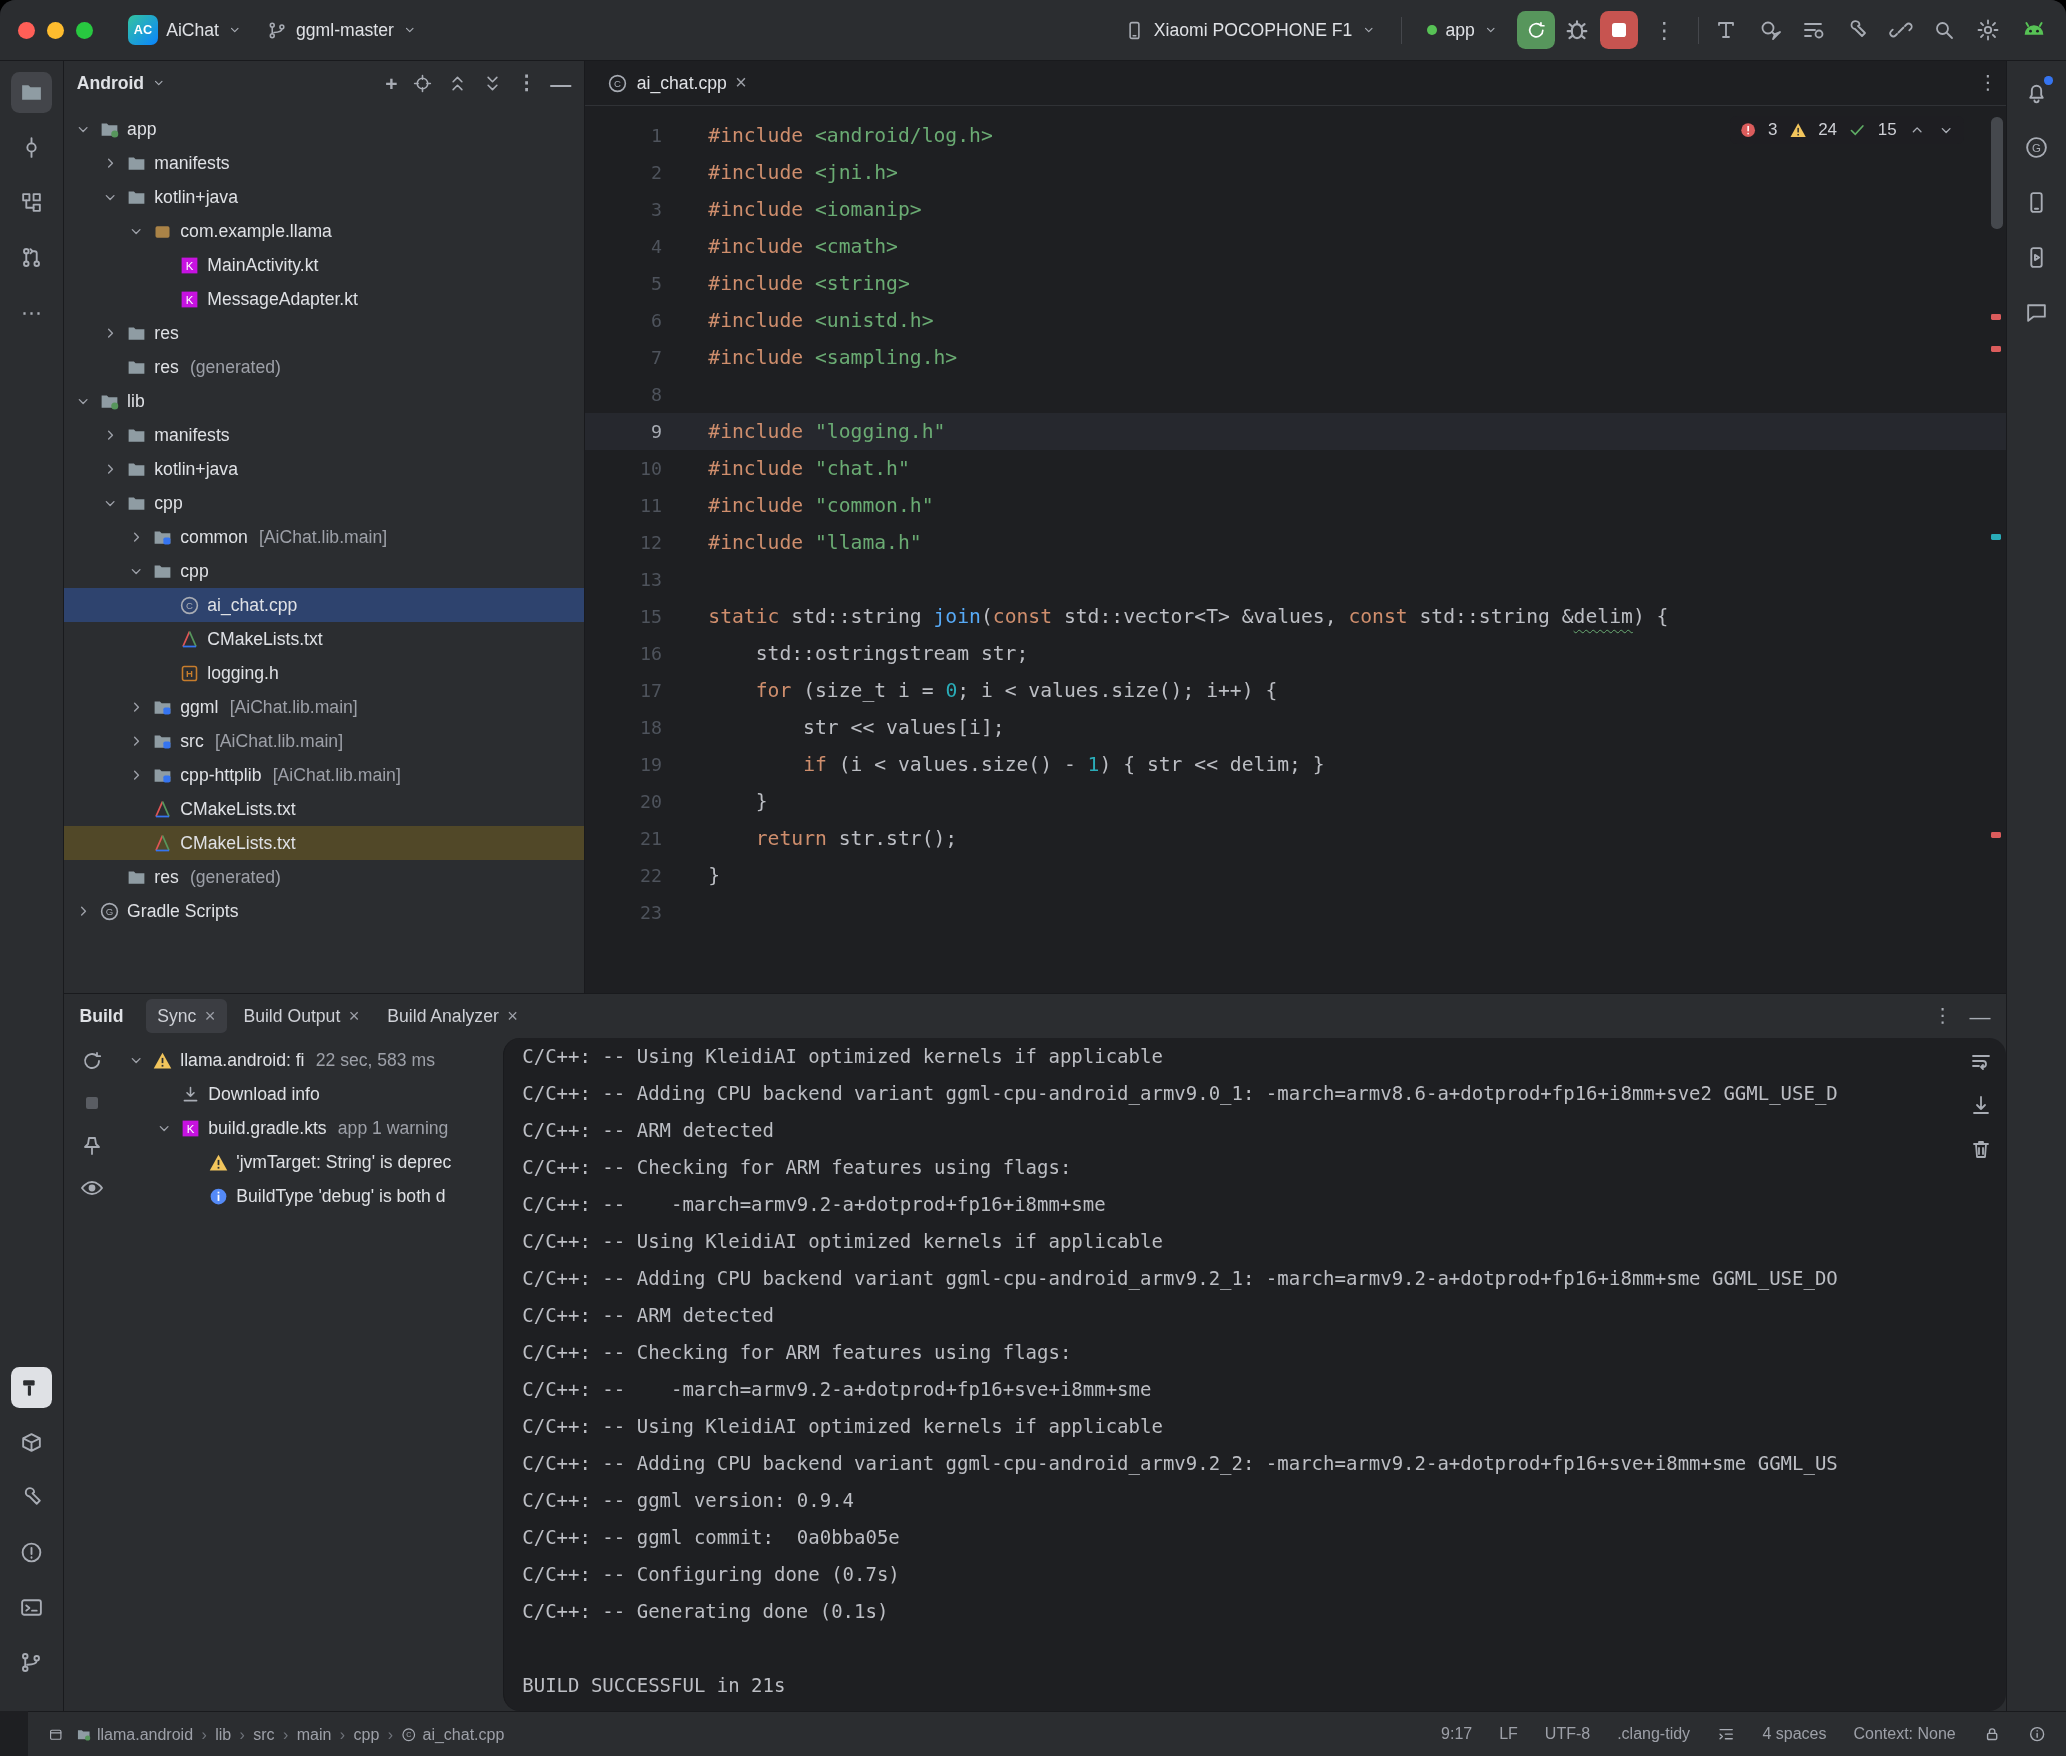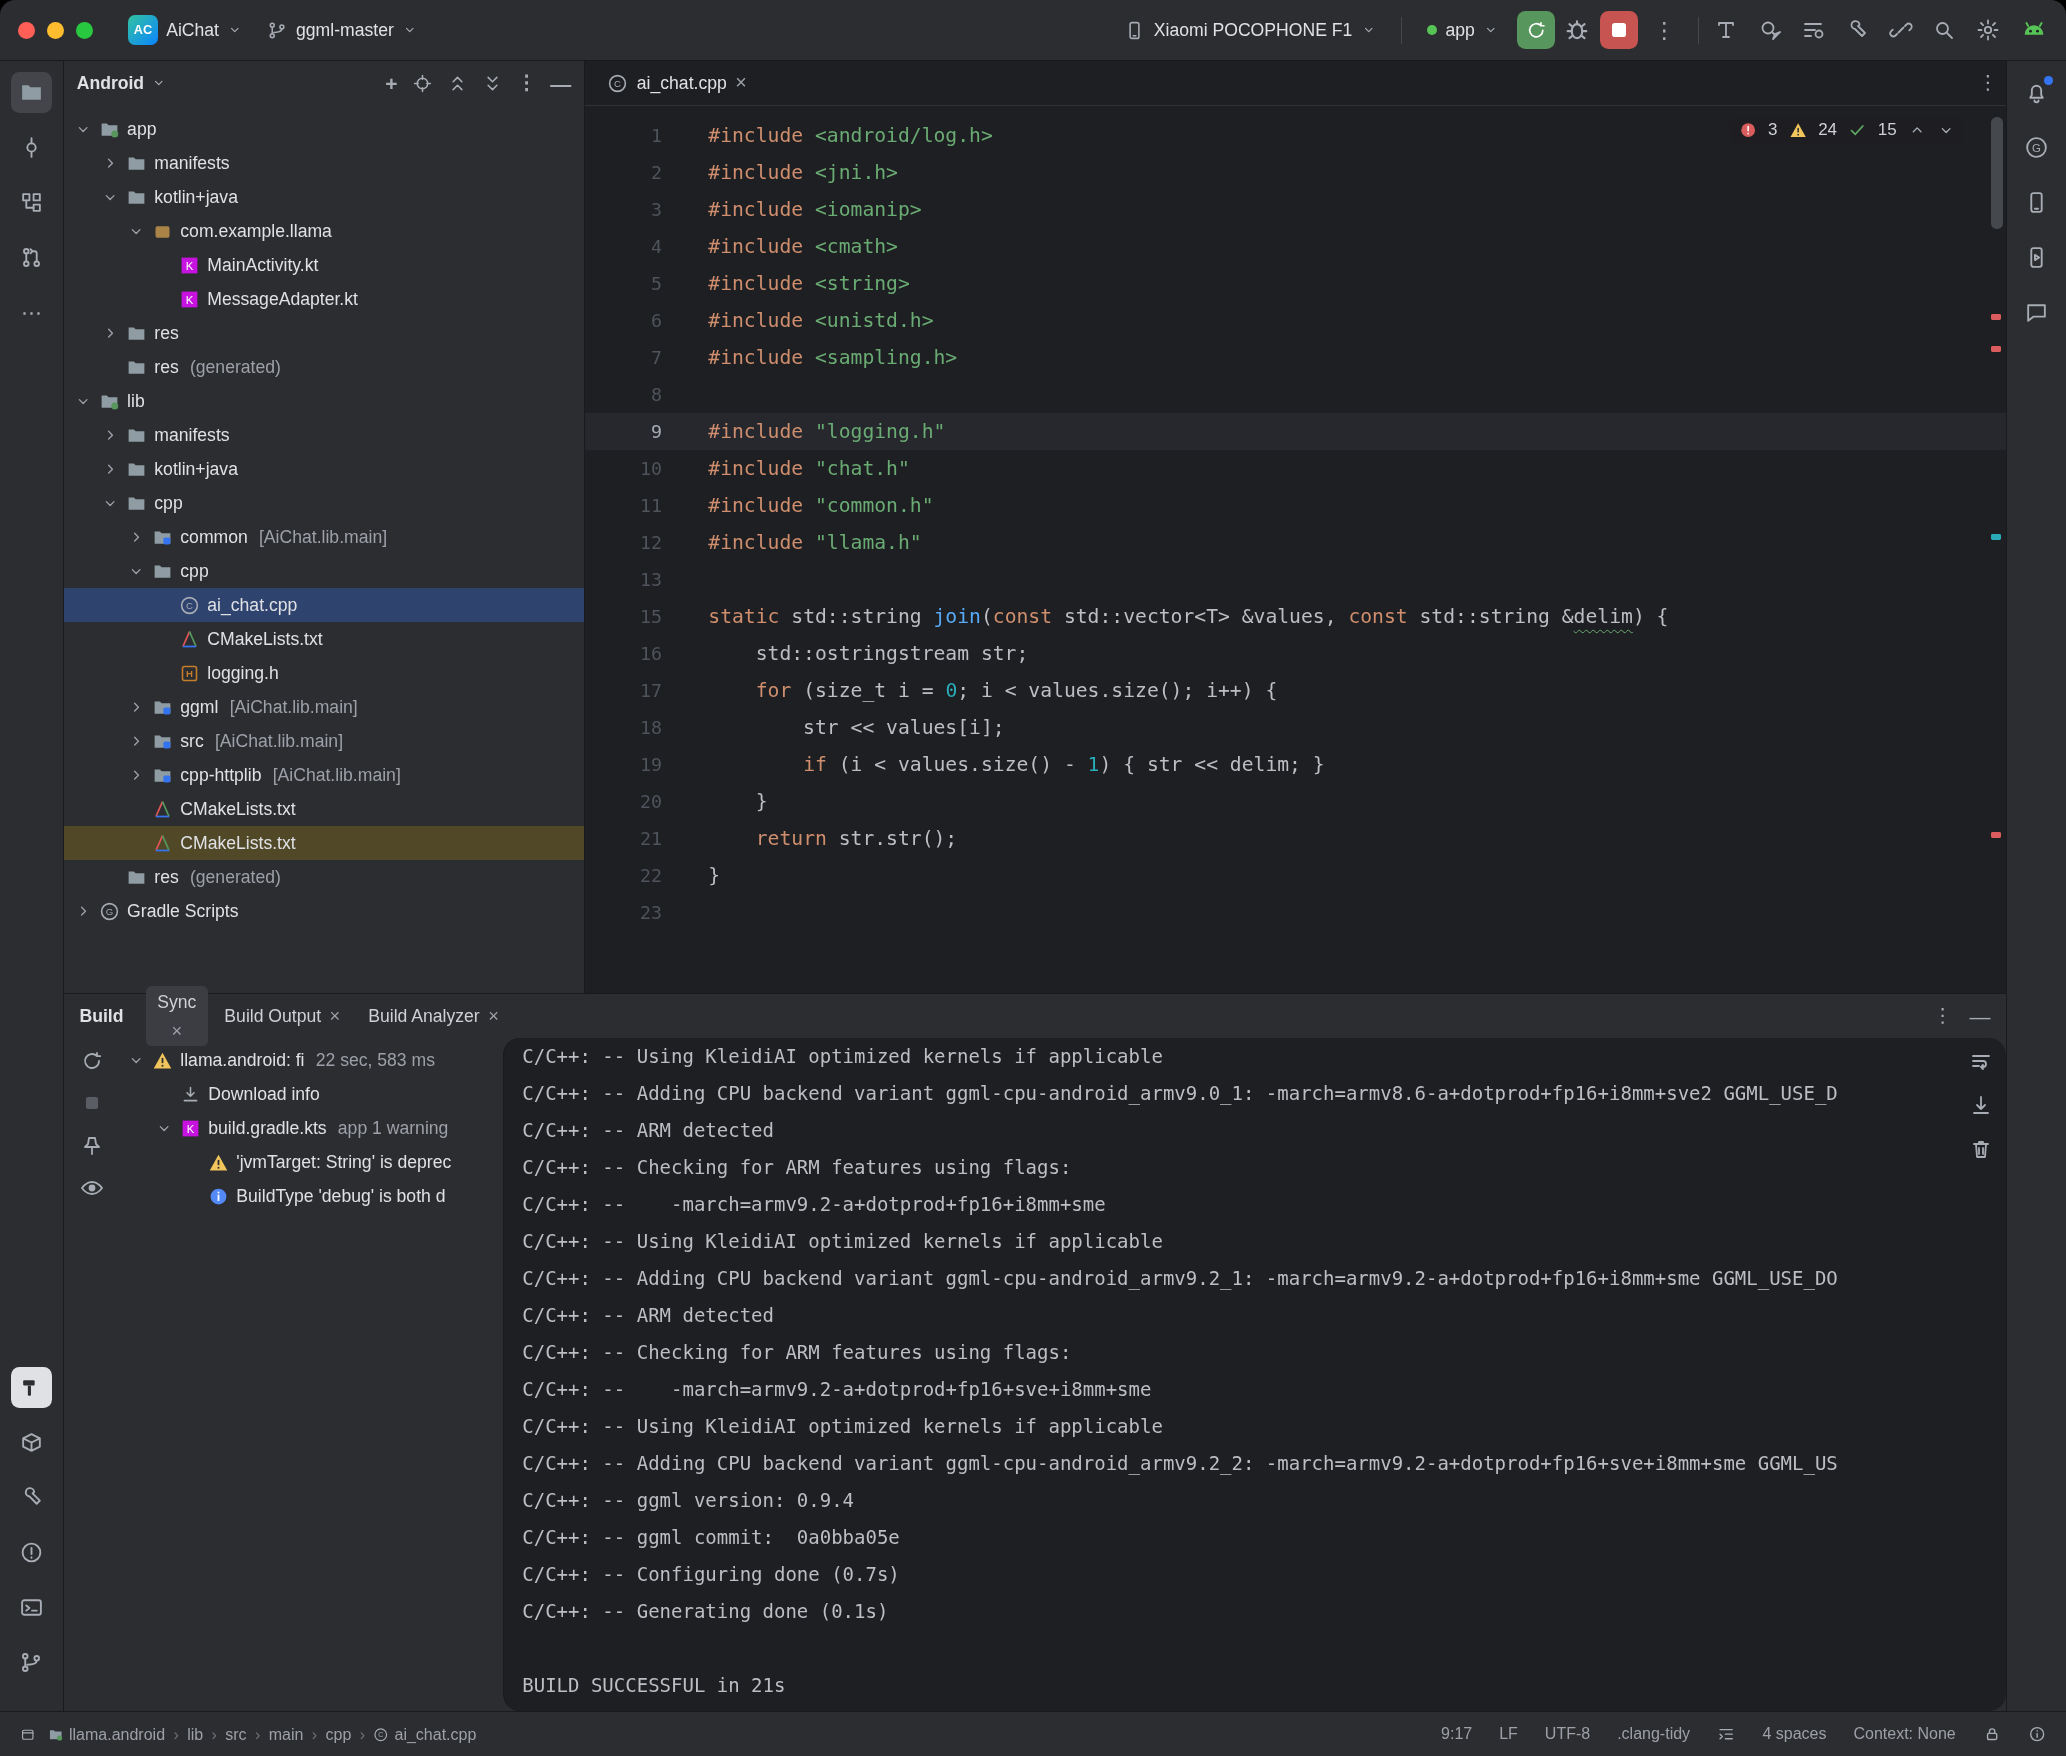--- a/index.html
+++ b/index.html
@@ -81,36 +81,36 @@
                font-size:17px;color:#CED0D6;background:rgba(30,31,34,.85);padding:4.2px 8.4px;border-radius:7px;}
   .inspections .icon{width:18.3px;height:18.3px;}
   .sb-thumb{position:absolute;right:3.5px;top:11.2px;width:11.2px;height:112px;border-radius:5.6px;background:#45484D;}
   .mark{position:absolute;right:4.9px;width:9.8px;height:6.3px;border-radius:1.4px;}
 
   
   .build-panel{flex:1;display:flex;flex-direction:column;background:#2B2D30;border-top:0.7px solid #191A1D;min-height:0;}
   .build-head{height:44px;flex:0 0 44px;display:flex;align-items:center;padding:0 15.5px;gap:5.6px;}
   .build-title{font-size:17.6px;font-weight:700;margin-right:17px;}
   .btab{display:flex;align-items:center;gap:8.4px;padding:6.3px 11.2px;border-radius:5.6px;font-size:17.6px;color:#CED0D6;white-space:nowrap;}
-  .btab.selected{background:#3B3D42;flex-direction:column;}
+  .btab.selected{background:#3B3D42;}
   .btab .close{color:#9DA0A8;font-size:18.3px;line-height:1;}
   .build-head .right{margin-left:auto;display:flex;align-items:center;gap:17px;}
   .build-body{flex:1;display:flex;min-height:0;}
   .bicons{width:56px;flex:0 0 56px;display:flex;flex-direction:column;align-items:center;padding-top:11.2px;gap:18.3px;}
   .btree{width:383px;flex:0 0 383px;overflow:hidden;font-size:17.6px;padding-top:5.6px;}
   .blog{flex:1;background:#1E1F22;border-left:0.7px solid #191A1D;position:relative;overflow:hidden;
         padding-left:18.3px;font-family:"DejaVu Sans Mono",monospace;font-size:19px;color:#BCBEC4;border-radius:17px;}
   .log-line{height:37px;line-height:37px;white-space:pre;}
   .blog .log-line:first-child{margin-top:-17px;}
   .log-link{color:#6B9BFA;text-decoration:underline;}
   .blog-icons{position:absolute;top:11.2px;right:12.7px;display:flex;flex-direction:column;gap:19.7px;}
 
   
   .statusbar{flex:0 0 45px;background:#2B2D30;border-top:0.7px solid #191A1D;display:flex;align-items:center;
-             padding:0 19.7px;font-size:16px;color:#9DA0A8;gap:12.7px;}
+             padding:0 19.7px;font-size:16px;color:#9DA0A8;gap:12.7px;margin-left:28px;}
   .crumbs{display:flex;align-items:center;gap:8.4px;white-space:nowrap;}
   .crumb{display:flex;align-items:center;gap:5.6px;}
   .crumb-sep{color:#6F737A;}
   .status-right{margin-left:auto;display:flex;align-items:center;gap:27px;white-space:nowrap;}
   .status-right .icon{width:18.3px;height:18.3px;}
 </style>
 </head>
 <body>
 
 <div class="app">

